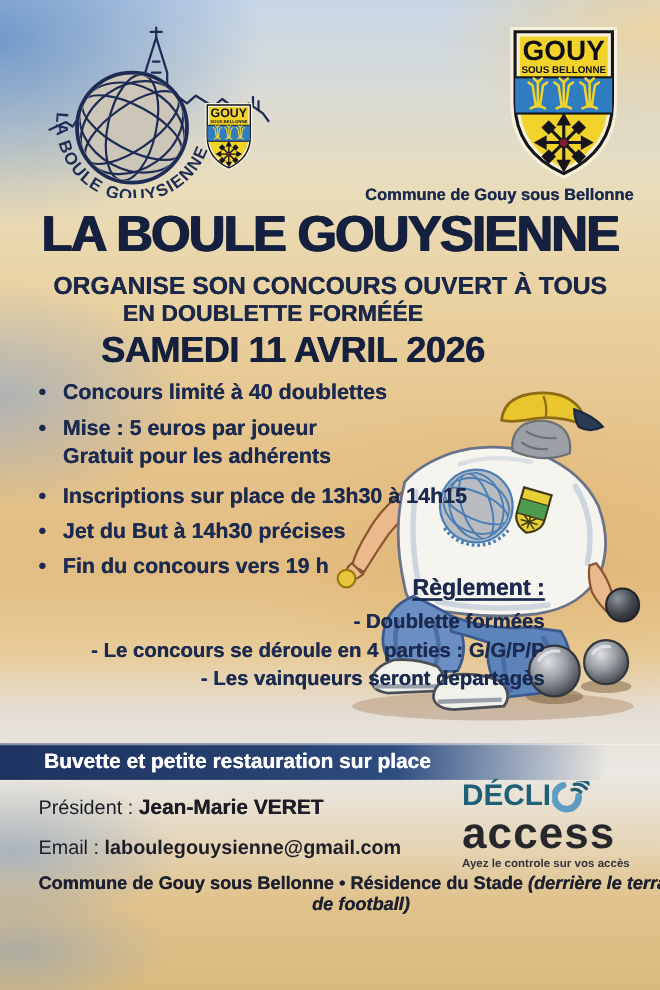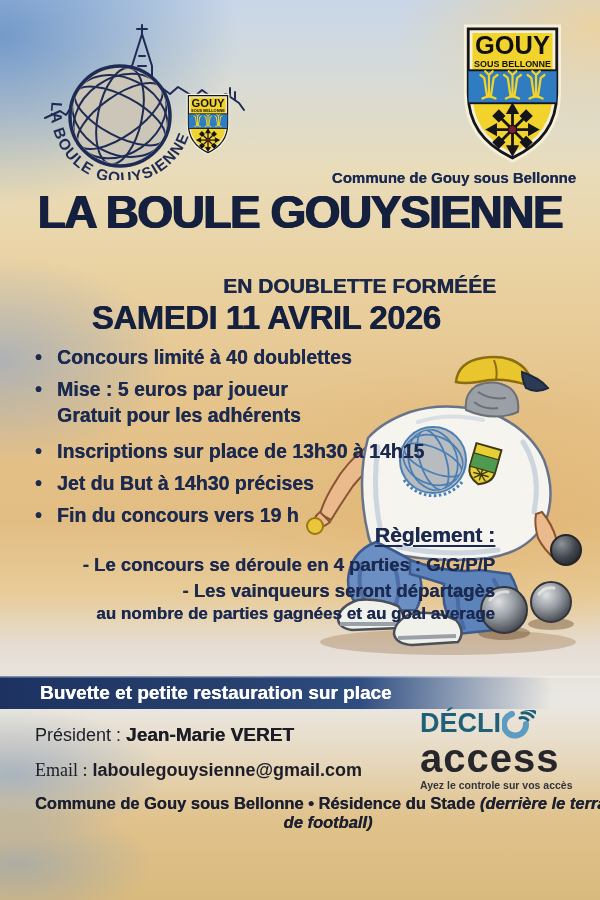--- a/index.html
+++ b/index.html
@@ -25,21 +25,21 @@
   .crest-small{left:183px;top:88px;width:50px;height:70px;}
   .crest-big{left:456px;top:15px;width:113px;height:152px;}
 
   .commune-top{right:24px;top:169px;font-size:15px;font-weight:bold;color:#1c2a50;
     text-shadow:.3px 0 0 currentColor;}
 
   .main-title{left:0;top:185px;width:600px;text-align:center;font-size:46px;font-weight:bold;
     color:#14203e;letter-spacing:-1.5px;text-shadow:.8px 0 0 currentColor, -.8px 0 0 currentColor;}
   .subtitle1{left:0;top:247px;width:600px;text-align:center;font-size:22.5px;font-weight:bold;
     color:#1a2748;text-shadow:.4px 0 0 currentColor;}
-  .subtitle2{left:0;top:274px;width:496px;text-align:right;font-size:21px;font-weight:bold;
+  .subtitle2{left:0;top:274px;width:496px;text-align:center;font-size:21px;font-weight:bold;
     color:#1a2748;text-shadow:.4px 0 0 currentColor;}
   .date-line{left:0;top:299px;width:532px;text-align:center;font-size:33px;font-weight:bold;
     color:#14203e;letter-spacing:-.5px;text-shadow:.6px 0 0 currentColor;}
 
   
   .details{left:35px;top:345px;width:440px;color:#1c2a50;font-size:19.5px;font-weight:bold;}
   .details .item{display:flex;margin-bottom:8px;line-height:24px;text-shadow:.3px 0 0 currentColor;}
   .details .marker{width:22px;flex:none;}
   .details .sub{margin-left:22px;line-height:24px;margin-top:-6px;margin-bottom:12px;
     text-shadow:.3px 0 0 currentColor;}
@@ -58,21 +58,21 @@
     background:linear-gradient(90deg,#1d3261 0%,#27416f 40%,#2f4d80 60%,rgba(52,86,140,.55) 75%,rgba(52,86,140,0) 92%);
     box-shadow:inset 0 1.5px 0 rgba(255,255,255,.45);}
   .banner span{margin-left:40px;color:#fff;font-size:19px;font-weight:bold;
     text-shadow:.3px 0 0 currentColor;}
 
   
   .president{left:35px;top:724px;font-size:18px;color:#1d1d27;}
   .president .label{font-weight:normal;}
   .president .name{font-weight:bold;font-size:19px;text-shadow:.3px 0 0 currentColor;}
   .email{left:35px;top:760px;font-size:18px;color:#1d1d27;font-weight:bold;}
-  .email .label{font-weight:normal;font-family:Liberation Serif, serif;}
+  .email .label{font-weight:normal;}
 
   .declic{left:420px;top:710px;width:170px;text-align:left;line-height:1;}
   .declic .row1{display:flex;align-items:flex-start;}
   .declic .w1{font-size:27px;font-weight:bold;color:#1f6078;letter-spacing:0;}
   .declic .w2{font-size:40px;font-weight:bold;color:#26262b;letter-spacing:1px;margin-top:-4px;}
   .declic .tag{font-size:10.5px;color:#33333a;margin-top:2px;font-weight:bold;}
 
   .location{left:0;top:794px;width:600px;text-align:center;font-size:16.5px;font-weight:bold;
     color:#1d2030;text-shadow:.3px 0 0 currentColor;padding-left:28px;}
   .location .note{font-style:italic;font-weight:bold;}
@@ -228,20 +228,21 @@
     </g>
 
     <circle cx="206" cy="258" r="23" fill="url(#metal)" stroke="#33373d" stroke-width="2"></circle>
     <circle cx="253" cy="250" r="20" fill="url(#metal)" stroke="#33373d" stroke-width="2"></circle>
     <path d="M192,248 A18,18 0 0 1 210,240 M241,242 A15,15 0 0 1 256,236" fill="none" stroke="#e8e9ea" stroke-width="3" stroke-linecap="round" opacity=".8"></path>
   </svg>
 
   <div class="abs commune-top">Commune de Gouy sous Bellonne</div>
 
   <div class="abs main-title">LA BOULE GOUYSIENNE</div>
+  <div class="abs subtitle1">ORGANISE SON CONCOURS OUVERT À TOUS</div>
   <div class="abs subtitle2">EN DOUBLETTE FORMÉÉE</div>
   <div class="abs date-line">SAMEDI 11 AVRIL 2026</div>
 
   <div class="abs details">
     <div class="item">
       <span class="marker">•</span>
       <span>Concours limité à 40 doublettes</span>
     </div>
     <div class="item">
       <span class="marker">•</span>
@@ -257,23 +258,23 @@
       <span>Jet du But à 14h30 précises</span>
     </div>
     <div class="item">
       <span class="marker">•</span>
       <span>Fin du concours vers 19 h</span>
     </div>
   </div>
 
   <div class="abs rules">
     <div class="heading">Règlement :</div>
+    <div class="r-item">- Doublette formées</div>
     <div class="r-item">- Le concours se déroule en 4 parties : G/G/P/P</div>
     <div class="r-item">- Les vainqueurs seront départagès</div>
-    <div class="r-sub">au nombre de parties gagnées et au goal average</div>
   </div>
 
   <div class="abs banner">
     <span>Buvette et petite restauration sur place</span>
   </div>
 
   <div class="abs president">
     <span class="label">Président :</span>
     <span class="name">Jean-Marie VERET</span>
   </div>

